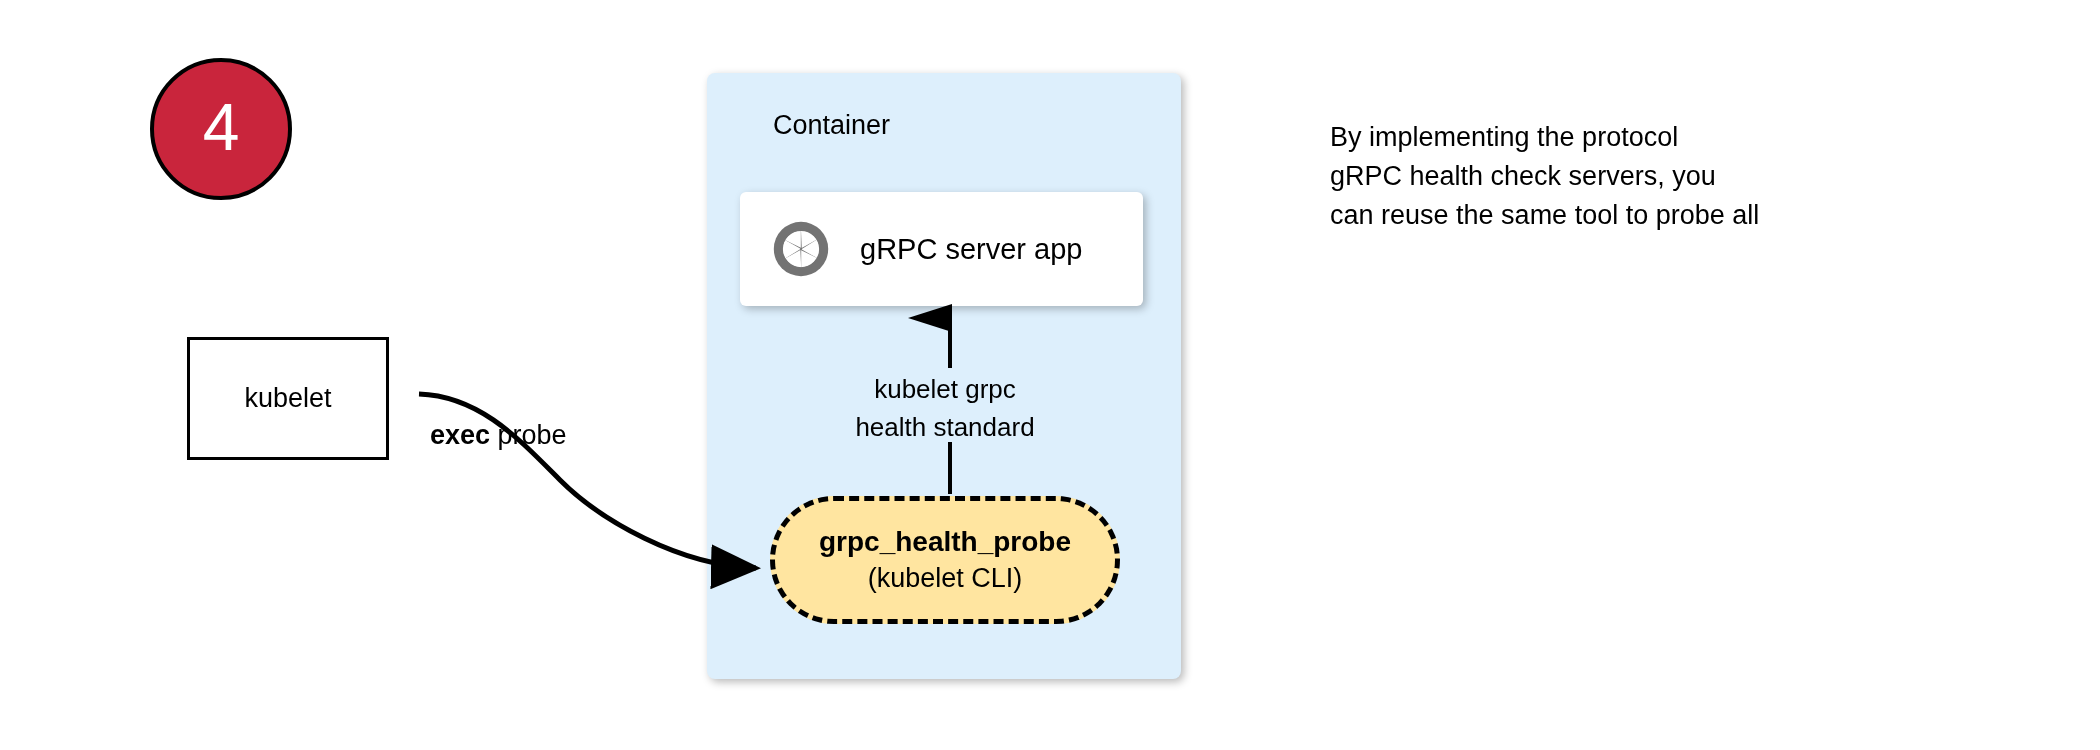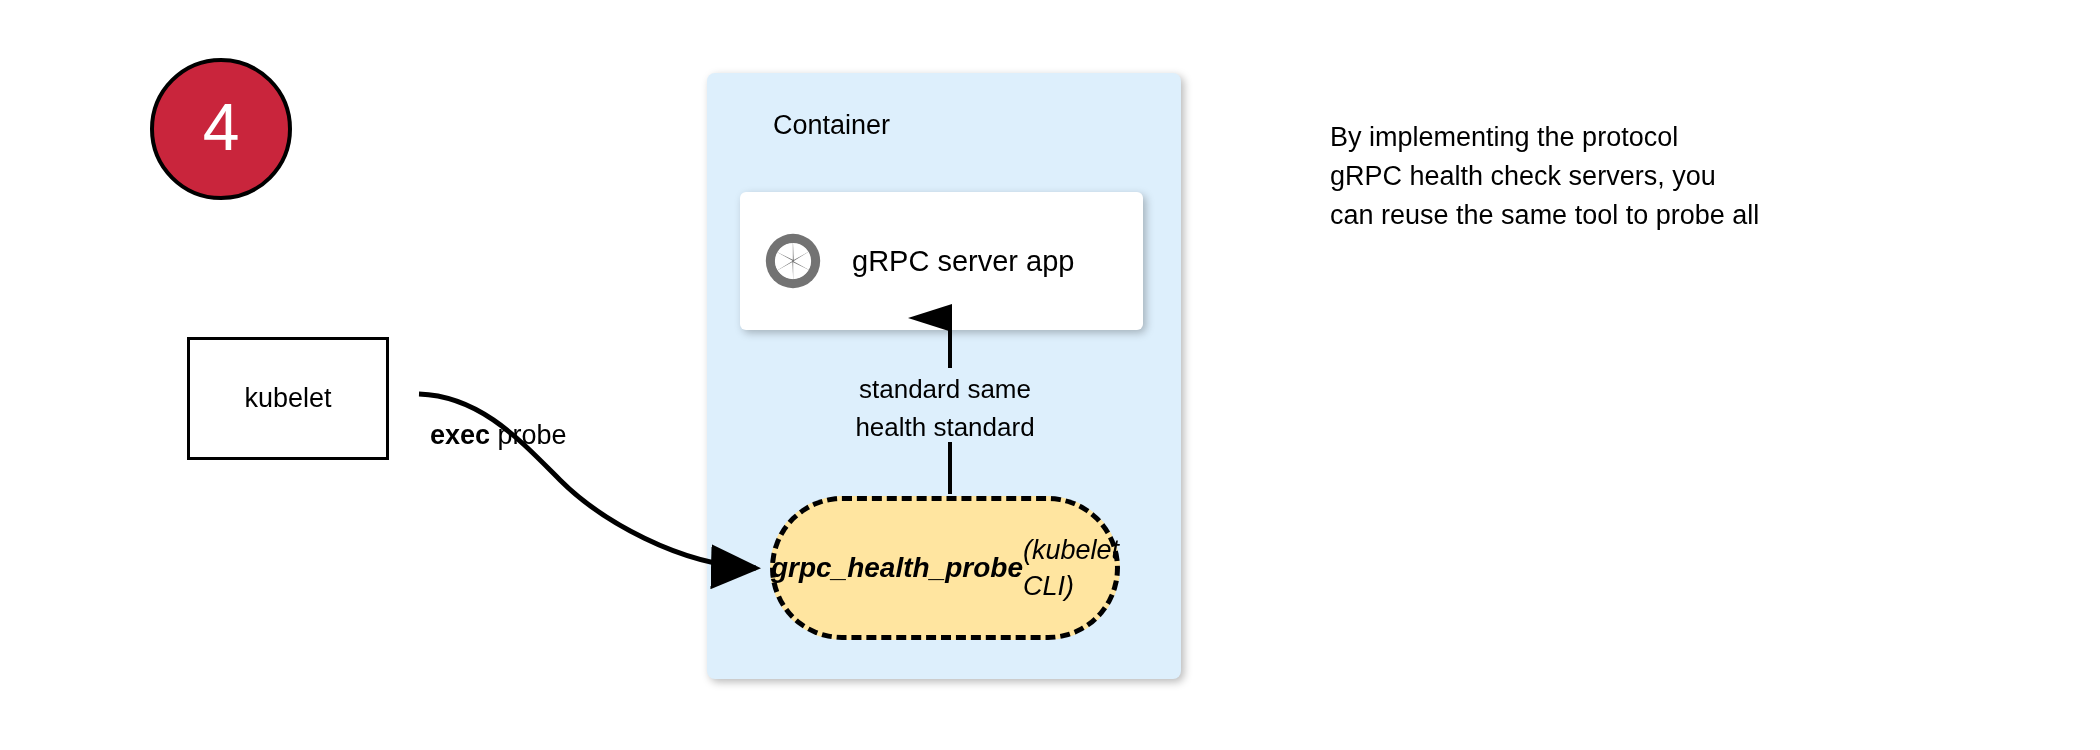--- a/index.html
+++ b/index.html
@@ -94,27 +94,27 @@
     color: #000000;
     margin-left: 40px;
   }
 
   
   .server-card {
     position: absolute;
     left: 740px;
     top: 192px;
     width: 403px;
-    height: 138px;
+    height: 114px;
     background: #ffffff;
     border-radius: 6px;
     box-shadow: 3px 3px 8px rgba(0,0,0,0.26);
     display: flex;
     align-items: center;
-    padding-left: 24px;
+    padding-left: 32px;
     box-sizing: border-box;
   }
   .aperture-icon {
     width: 58px;
     height: 58px;
     flex: 0 0 58px;
     display: block;
   }
   .server-card-label {
     font-size: 29px;
@@ -135,31 +135,30 @@
     z-index: 4;
   }
   .protocol-label span { background: #ddeffc; padding: 0 3px; }
 
   
   .probe-pill {
     position: absolute;
     left: 770px;
     top: 496px;
     width: 350px;
-    height: 144px;
+    height: 128px;
     background: #ffe5a0;
     border: 5px dashed #000000;
     border-radius: 74px;
     box-sizing: border-box;
     display: flex;
-    flex-direction: row;
+    flex-direction: column;
     align-items: center;
     justify-content: center;
     z-index: 3;
-    font-style: italic;
   }
   .probe-pill-title {
     font-size: 28px;
     font-weight: bold;
     color: #000000;
     line-height: 36px;
   }
   .probe-pill-subtitle {
     font-size: 27px;
     color: #000000;
@@ -236,21 +235,21 @@
 
     <path d="M 950 494 L 950 418" fill="none" stroke="#000000" stroke-width="4"></path>
     <path d="M 950 368 L 950 318" fill="none" stroke="#000000" stroke-width="4" marker-end="url(#arrow-slim)"></path>
   </svg>
 
   <div class="exec-probe-label">
     <span class="strong">exec</span><span> probe</span>
   </div>
 
   <div class="protocol-label">
-    <span>standard same</span><br>
+    <span>kubelet grpc</span><br>
     <span>health standard</span>
   </div>
 
   <div class="probe-pill">
     <div class="probe-pill-title">grpc_health_probe</div>
     <div class="probe-pill-subtitle">(kubelet CLI)</div>
   </div>
 
   <div class="side-note">
     <span>By implementing the protocol</span><br>

